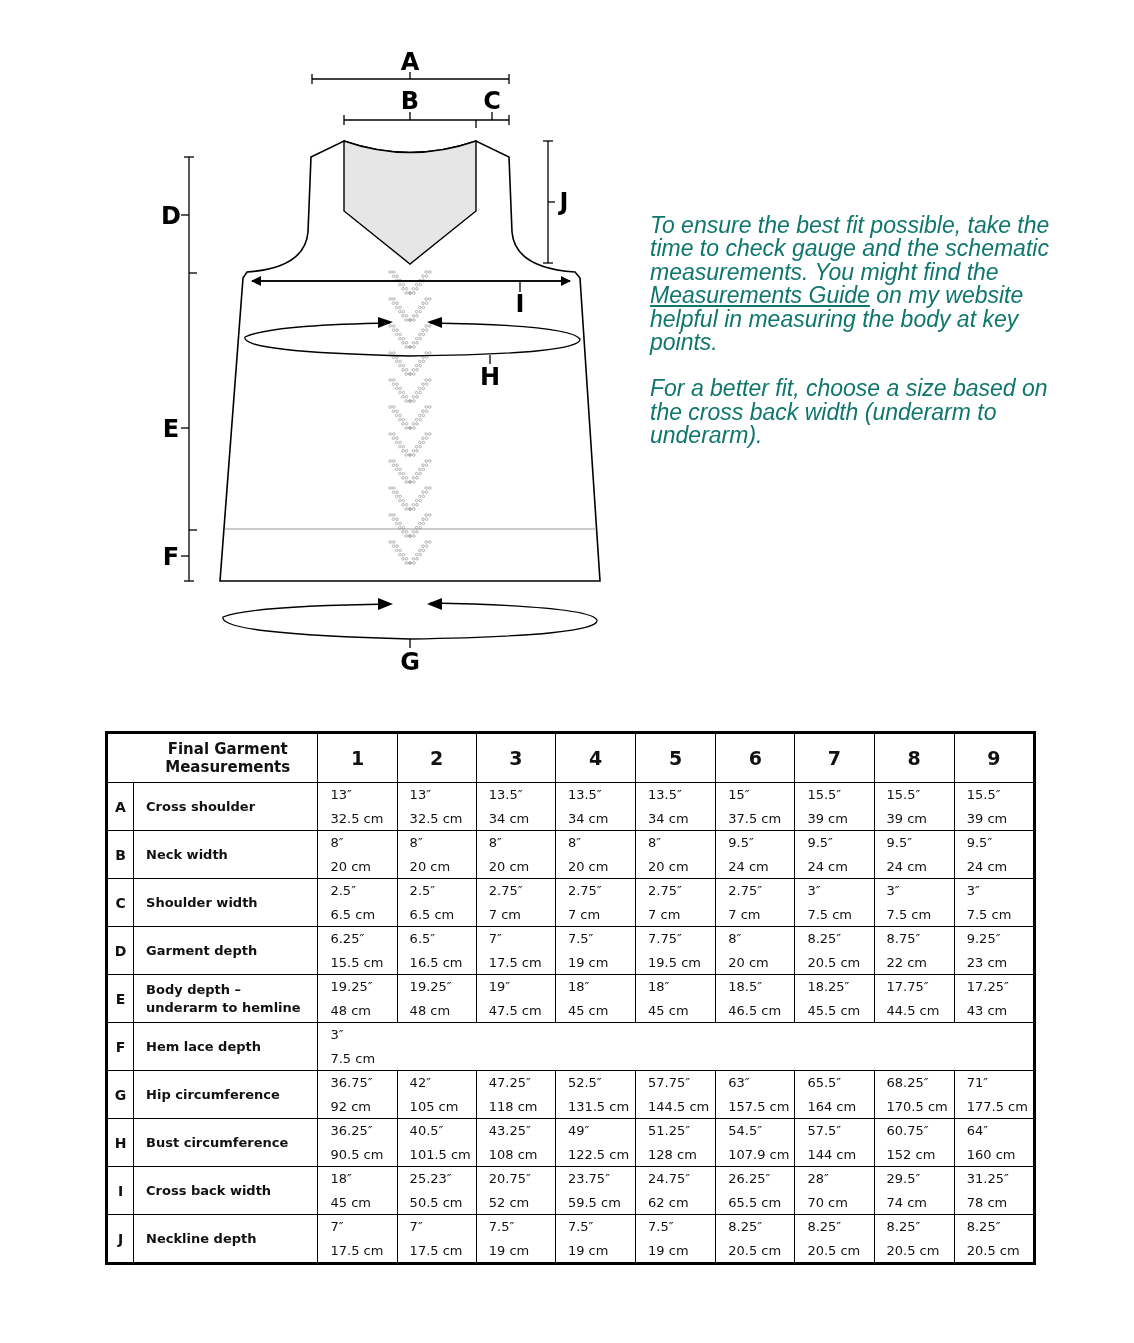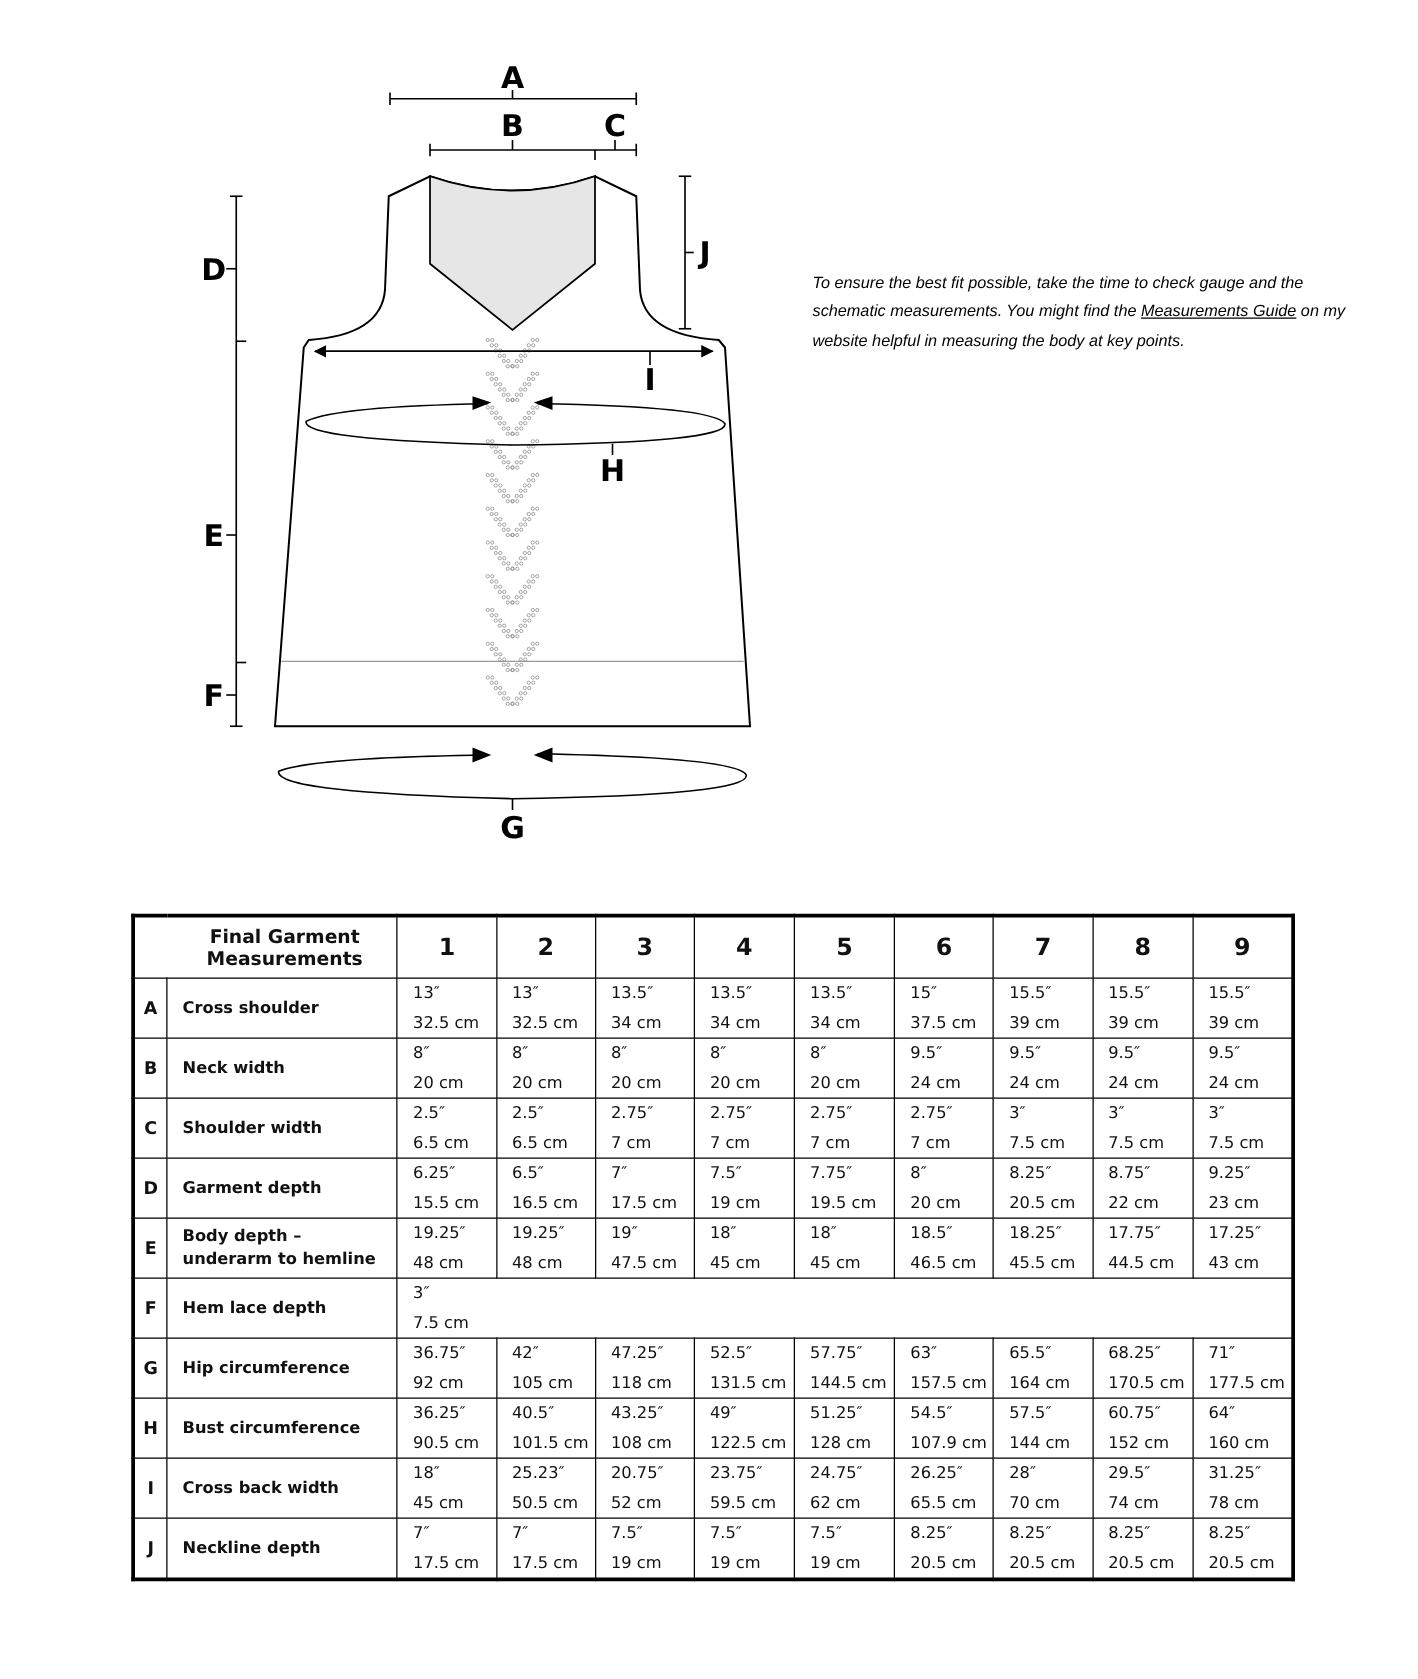--- a/index.html
+++ b/index.html
@@ -2,22 +2,22 @@
 <html><head>
 <meta charset="utf-8">
 <style>
   html, body { margin: 0; padding: 0; background: #ffffff; }
   body { width: 1134px; height: 1343px; position: relative; overflow: hidden; font-family: "DejaVu Sans", sans-serif; color: #111; }
 
   #schematic { position: absolute; left: 0; top: 0; width: 640px; height: 700px; }
   .dim-letter { font-family: "DejaVu Sans", sans-serif; font-weight: bold; font-size: 24px; fill: #000; }
 
   #notes { position: absolute; left: 650px; top: 214px; width: 430px;
-           font-family: "Liberation Sans", sans-serif; font-style: italic; font-size: 13px;
-           line-height: 23.4px; color: #000000; }
+           font-family: "Liberation Sans", sans-serif; font-style: italic; font-size: 23px;
+           line-height: 23.4px; color: #0f766e; }
   #notes p { margin: 0 0 23px 0; }
   #notes .link { text-decoration: underline; cursor: pointer; }
 
   #measure-table { position: absolute; left: 105px; top: 731px; width: 931px;
                    border-collapse: collapse; border: 3px solid #000; table-layout: fixed;
                    font-family: "DejaVu Sans", sans-serif; }
   #measure-table td, #measure-table th { border: 1.5px solid #000; padding: 0; vertical-align: middle; }
   #measure-table .hdr-title { text-align: center; padding-left: 30px; font-weight: bold; font-size: 15px; line-height: 18px; height: 48px; }
   #measure-table .hdr-size { text-align: center; font-weight: bold; font-size: 19px; }
   #measure-table .letter { text-align: center; font-weight: bold; font-size: 14px; width: 27px; }
@@ -368,20 +368,21 @@
     <path d="M390,604 Q250,606 223,617 Q218,634 410,639 Q600,636 597,620 Q590,606 430,603" fill="none" stroke="#000" stroke-width="1.3"></path>
     <path d="M378,598 L393,604 L378,610 z" fill="#000"></path>
     <path d="M442,598 L427,604 L442,610 z" fill="#000"></path>
     <line x1="410" y1="639" x2="410" y2="648" stroke="#000" stroke-width="1.3"></line>
     <text class="dim-letter" x="410" y="670" text-anchor="middle">G</text>
   </g>
 </svg>
 
 <div id="notes">
   <p><span>To ensure the best fit possible, take the time to check gauge and the schematic measurements. You might find the </span><span class="link">Measurements Guide</span><span> on my website helpful in measuring the body at key points.</span></p>
+  <p>For a better fit, choose a size based on the cross back width (underarm to underarm).</p>
 </div>
 
 <table id="measure-table">
   <colgroup>
     <col style="width:27px">
       <col style="width:184px">
     <col style="width:79px">
       <col style="width:79px">
       <col style="width:79px">
       <col style="width:80px">

